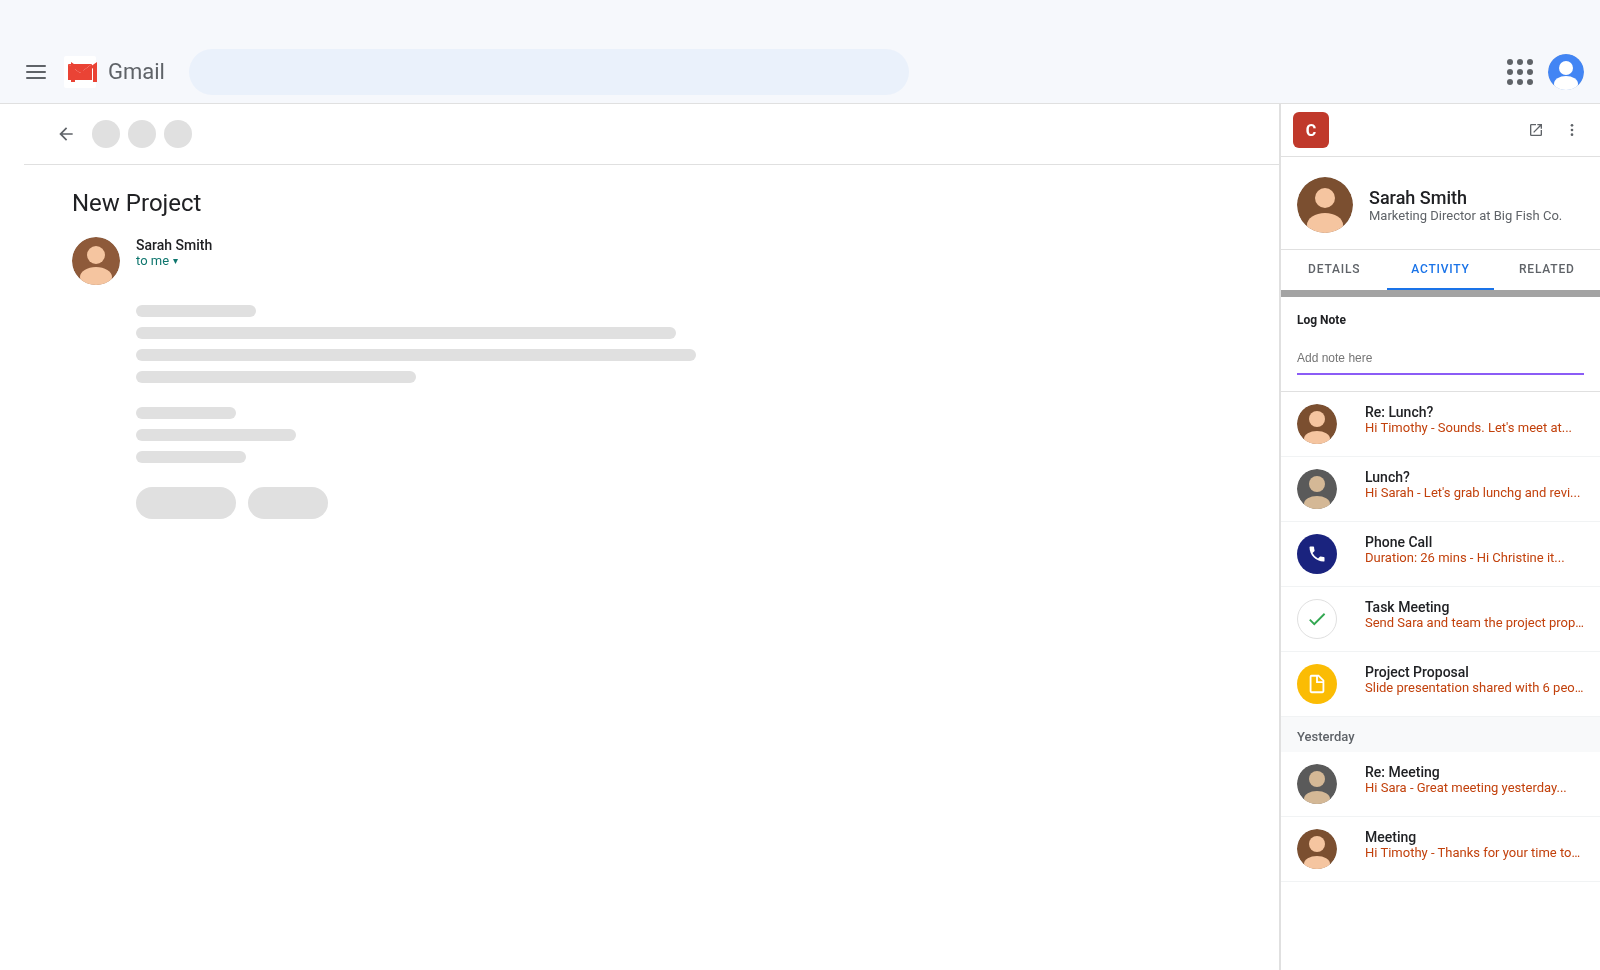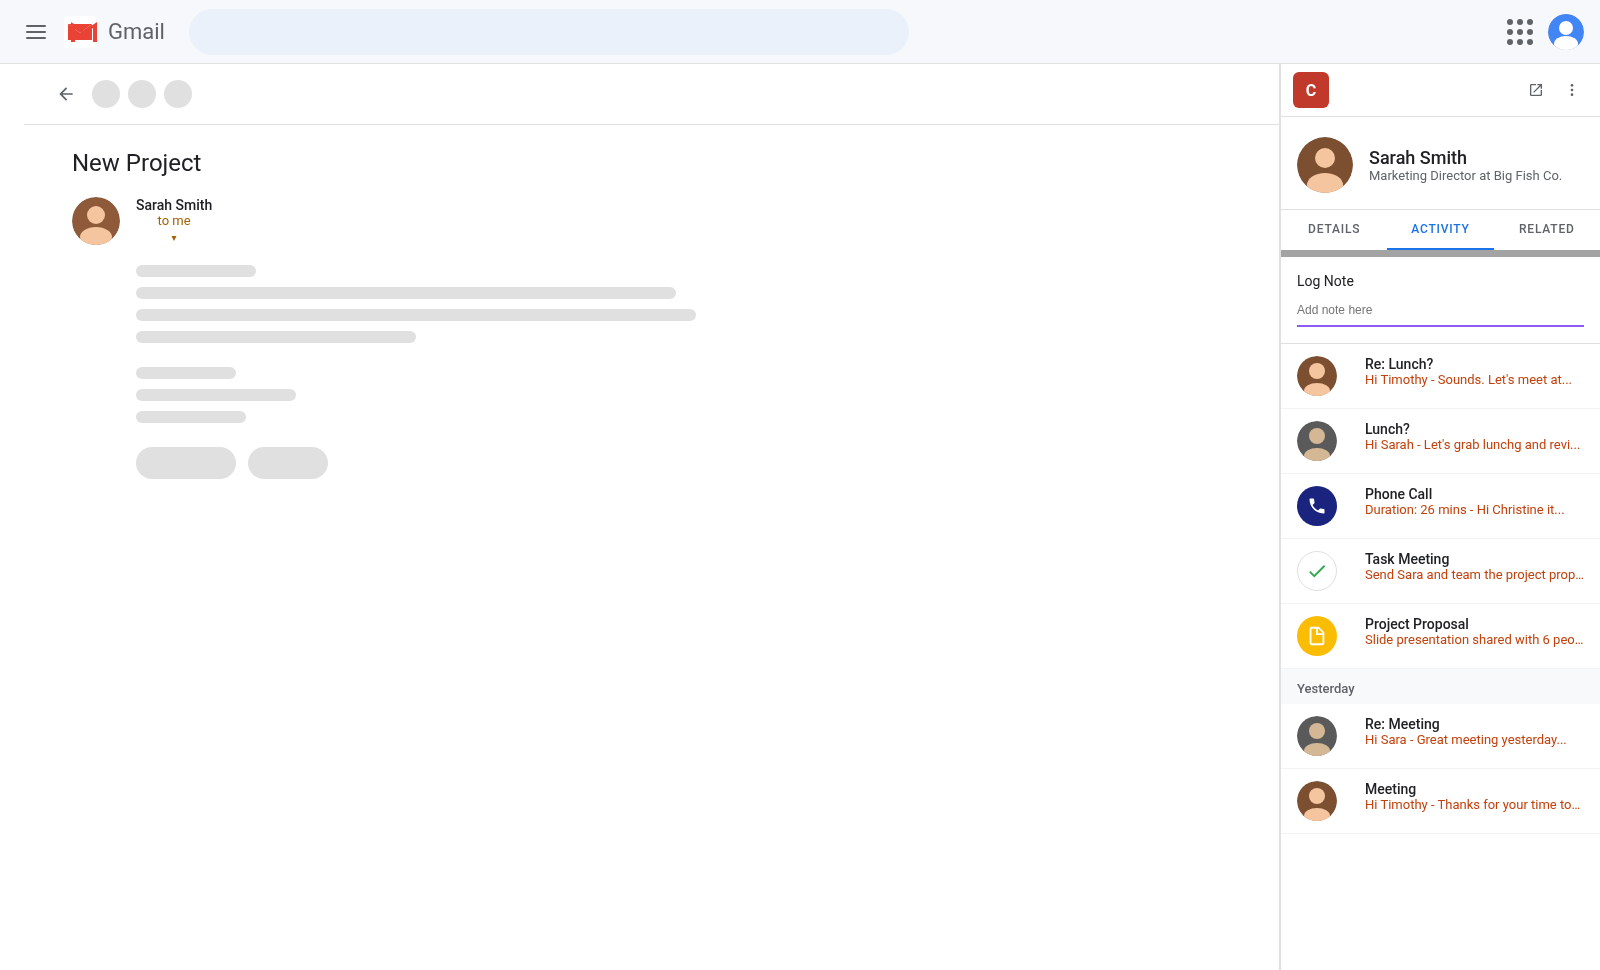--- a/index.html
+++ b/index.html
@@ -3,20 +3,21 @@
   <meta charset="utf-8">
   <style>
     * { box-sizing: border-box; margin: 0; padding: 0; }
     body { font-family: 'Google Sans', Roboto, Arial, sans-serif; background: #f6f8fc; display: flex; flex-direction: column; height: 970px; overflow: hidden; }
 
     
     .topbar {
       display: flex; align-items: center; height: 64px;
       background: #f6f8fc; padding: 0 16px;
       border-bottom: 1px solid #e0e0e0;
+      margin-top: 40px;
     }
     .topbar-left { display: flex; align-items: center; gap: 8px; }
     .menu-icon { width: 40px; height: 40px; display: flex; align-items: center; justify-content: center; cursor: pointer; border-radius: 50%; }
     .gmail-logo { display: flex; align-items: center; gap: 4px; }
     .search-bar {
       flex: 1; max-width: 720px; margin: 0 24px;
       background: #eaf1fb; border-radius: 24px;
       height: 46px;
     }
     .topbar-right { display: flex; align-items: center; gap: 8px; margin-left: auto; }
@@ -42,21 +43,21 @@
     .skeleton-circle { width: 28px; height: 28px; border-radius: 50%; background: #e0e0e0; }
 
     
     .email-content { padding: 24px 48px; }
     .email-subject { font-size: 24px; color: #202124; font-weight: 400; margin-bottom: 20px; }
 
     .email-header { display: flex; align-items: flex-start; gap: 16px; margin-bottom: 20px; }
     .sender-avatar { width: 48px; height: 48px; border-radius: 50%; overflow: hidden; flex-shrink: 0; background: #ddd; }
     .sender-info { display: flex; flex-direction: column; }
     .sender-name { font-size: 14px; font-weight: 500; color: #202124; }
-    .sender-to { font-size: 13px; color: #a16207; display: flex; align-items: center; gap: 4px; cursor: pointer; flex-direction: column; }
+    .sender-to { font-size: 13px; color: #0f766e; display: flex; align-items: center; gap: 4px; cursor: pointer; }
     .chevron { font-size: 10px; }
     .skeleton-line { height: 12px; border-radius: 6px; background: #e0e0e0; margin-bottom: 10px; }
 
     .email-body { margin-left: 64px; }
     .skeleton-short { width: 120px; }
     .skeleton-long1 { width: 540px; }
     .skeleton-long2 { width: 560px; }
     .skeleton-med { width: 280px; }
 
     .body-group2 { margin-top: 24px; }
@@ -102,21 +103,21 @@
     .panel-tab {
       flex: 1; text-align: center; padding: 12px 4px;
       font-size: 12px; font-weight: 500; color: #5f6368;
       cursor: pointer; letter-spacing: 0.8px; text-transform: uppercase;
       border-bottom: 2px solid transparent;
     }
     .panel-tab.active { color: #1a73e8; border-bottom: 2px solid #1a73e8; }
 
     
     .log-note-section { padding: 16px; border-bottom: 1px solid #e0e0e0; }
-    .log-note-label { font-size: 14px; font-weight: 400; color: #202124; margin-bottom: 10px; }
+    .log-note-label { font-size: 12px; font-weight: 700; color: #202124; margin-bottom: 20px; }
     .log-note-input {
       width: 100%; border: none; border-bottom: 2px solid #8b5cf6;
       padding: 4px 0 8px; font-size: 12px; color: #5f6368;
       outline: none; background: transparent; cursor: text;
     }
 
     
     .activity-section { padding: 0; }
     .activity-date-header {
       padding: 12px 16px 8px;

